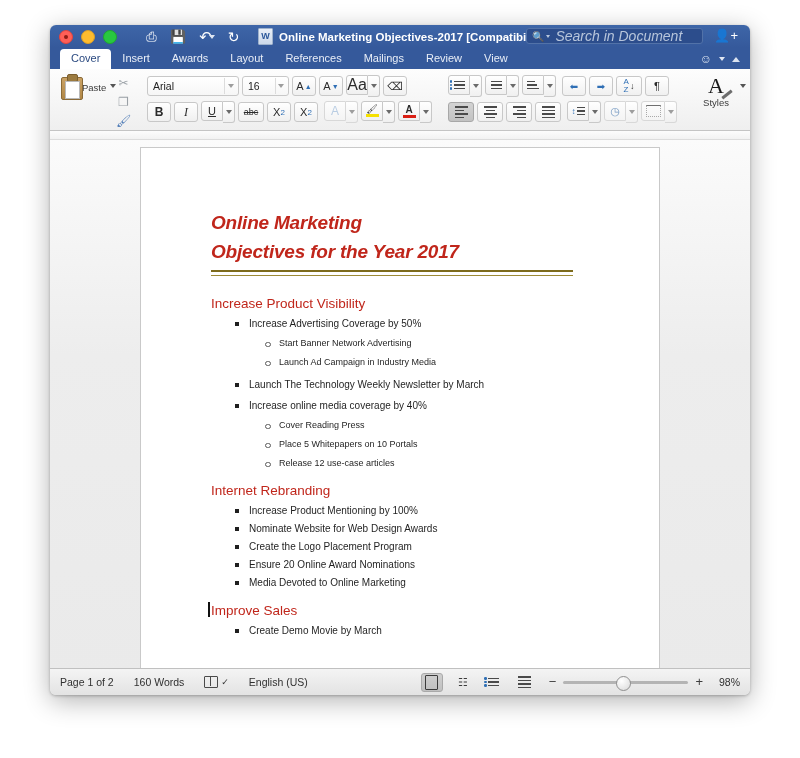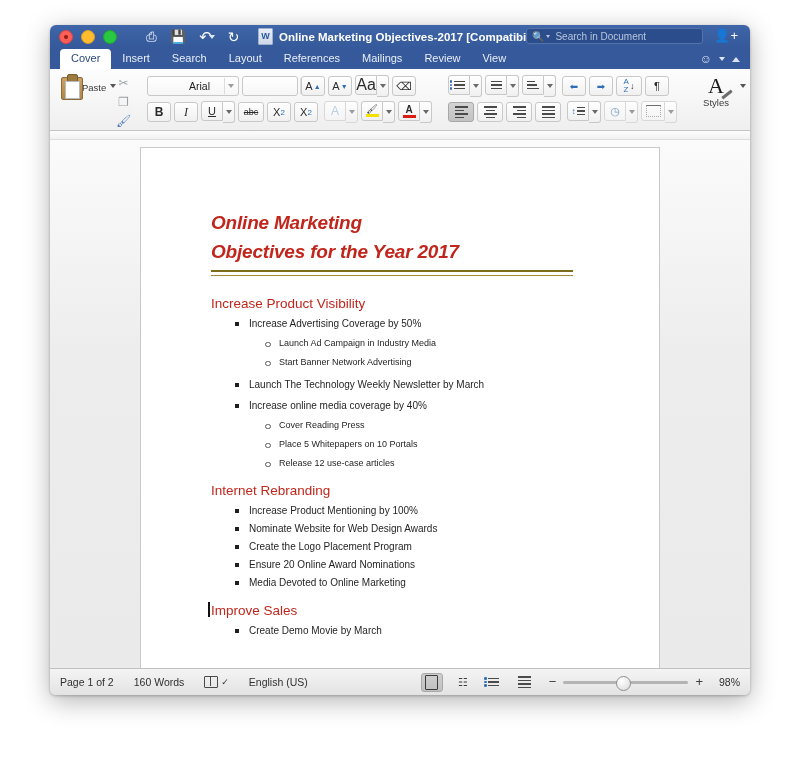--- a/index.html
+++ b/index.html
@@ -91,21 +91,21 @@
     border-radius: 3px;
     display:flex; align-items:center;
     padding: 0 5px;
     box-sizing: border-box;
   }
   #search-box .sicon { color:#b9c7dd; font-size:10px; margin-right:2px;}
   #search-box .scaret {
     width:0;height:0;border-left:2.5px solid transparent;border-right:2.5px solid transparent;
     border-top:3.5px solid #b9c7dd; margin-right:5px;
   }
-  #search-box .sph { color:#b7c5db; font-size:10px; }
+  #search-box .sph { color:#b7c5db; font-size:14px;font-style:italic; }
 
   #share-btn {
     position:absolute; right:12px; top:3px;
     color:#fff; font-size:13px; line-height:16px;
   }
 
   
   #tabs {
     height: 21px;
     background: #35599b;
@@ -197,21 +197,21 @@
   .tbtn.ghost { border-color:#d8d8d8; color:#b5b5b5; background:linear-gradient(180deg,#fdfdfd,#f4f4f4); }
   .row { display:flex; align-items:center; gap:3px; }
   .rowstack { display:flex; flex-direction:column; gap:4px; padding-top:3px;}
 
   .combo {
     height:20px; border:1px solid #c8c8c8; border-radius:3px;
     background:linear-gradient(180deg,#ffffff,#f6f6f6);
     display:flex; align-items:center; justify-content:space-between;
     font-size:10.5px; color:#222; padding:0 2px 0 5px; box-sizing:border-box;
   }
-  .combo .cv { white-space:nowrap; overflow:hidden;margin-left:36px;}
+  .combo .cv { white-space:nowrap; overflow:hidden;}
   .combo .cb {
     width:11px; height:16px; border-left:1px solid #dcdcdc;
     display:flex;align-items:center;justify-content:center;
   }
   .dncar { width:0;height:0;border-left:3px solid transparent;border-right:3px solid transparent;border-top:4px solid #6a6a6a;}
   .dncar.lite { border-top-color:#9d9d9d; }
 
   .splitcar { width:11px;height:20px;border:1px solid #c8c8c8;border-left:none;border-radius:0 3px 3px 0;
     background:linear-gradient(180deg,#ffffff,#f0f0f0); display:flex;align-items:center;justify-content:center;}
 
@@ -388,21 +388,21 @@
       <span class="sicon">🔍</span>
       <span class="scaret"></span>
       <span class="sph">Search in Document</span>
     </div>
     <div id="share-btn">👤+</div>
   </div>
 
   <div id="tabs">
     <div class="tab active">Cover</div>
     <div class="tab">Insert</div>
-    <div class="tab">Search</div>
+    <div class="tab">Awards</div>
     <div class="tab">Layout</div>
     <div class="tab">References</div>
     <div class="tab">Mailings</div>
     <div class="tab">Review</div>
     <div class="tab">View</div>
     <div class="tb-right">
       <span style="font-size:12px;">☺</span>
       <span class="caret-sm" style="margin-left:0;"></span>
       <span class="chev-up"></span>
     </div>
@@ -432,21 +432,21 @@
 
     <div class="rgroup">
       <div class="rowstack">
         <div class="row">
           <div class="combo" style="width:92px;">
             <span class="cv">Arial</span>
             <span class="cb">
                 <span class="dncar lite"></span>
               </span>
           </div>
-          <div class="combo" style="width:56px;gap:16px;">
+          <div class="combo" style="width:47px;gap:16px;">
             <span class="cv">16</span>
             <span class="cb">
                 <span class="dncar lite"></span>
               </span>
           </div>
           <div class="tbtn" style="width:24px;">
             <span>A</span>
             <span style="color:#2f6fb5;font-size:7px;margin-left:1px;">▲</span>
           </div>
           <div class="tbtn" style="width:24px;">
@@ -660,22 +660,22 @@
 
         <div class="doc-title-line">Online Marketing</div>
         <div class="doc-title-line">Objectives for the Year 2017</div>
         <div class="title-rule"></div>
 
         <h2 class="sec">Increase Product Visibility</h2>
         <ul class="lvl1">
           <li>
             <span>Increase Advertising Coverage by 50%</span>
             <ul class="lvl2">
+              <li><span>Start Banner Network Advertising</span></li>
               <li><span>Launch Ad Campaign in Industry Media</span></li>
-              <li><span>Start Banner Network Advertising</span></li>
             </ul>
           </li>
           <li style="margin-top:11px;">
             <span>Launch The Technology Weekly Newsletter by March</span>
           </li>
           <li>
             <span>Increase online media coverage by 40%</span>
             <ul class="lvl2">
               <li><span>Cover Reading Press</span></li>
               <li><span>Place 5 Whitepapers on 10 Portals</span></li>

